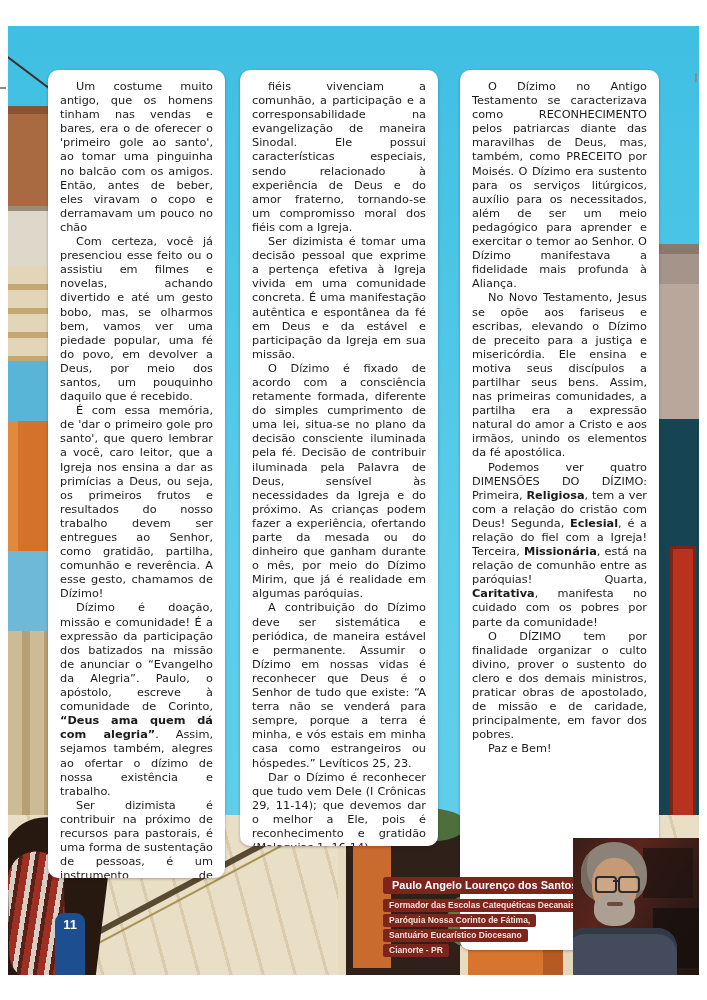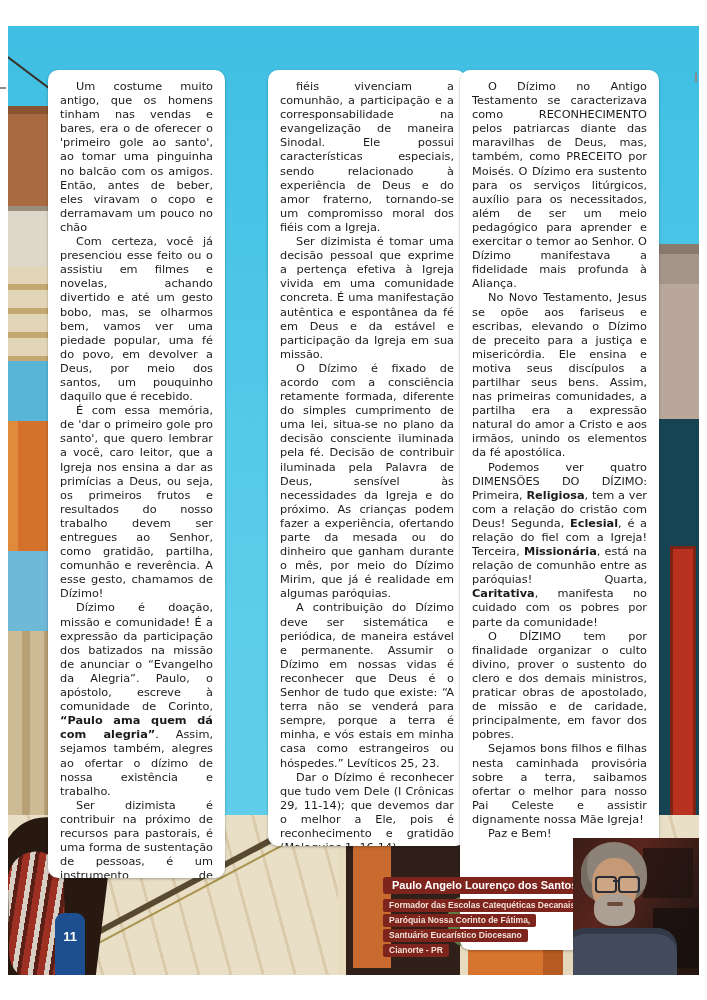--- a/index.html
+++ b/index.html
@@ -57,26 +57,26 @@
   .tickL{position:absolute;left:0;top:87px;width:6px;height:2px;background:#8a8a8a;}
   .tickR{position:absolute;left:695px;top:73px;width:2px;height:9px;background:#8a8a8a;}
   
   .col{position:absolute;top:70px;background:var(--column_bg);border-radius:10px;
        padding:10px 12px;box-sizing:border-box;font-size:11.3px;line-height:14.1px;
        text-align:justify;color:var(--body_text);overflow:hidden;
        box-shadow:0 1px 3px rgba(0,0,0,.28);}
   .col p{margin:0;text-indent:16px;}
   .bi{font-weight:bold;}
   #col1{left:48px;width:177px;height:808px;}
-  #col2{left:268px;width:198px;height:776px;}
+  #col2{left:240px;width:198px;height:776px;}
   #col3{left:460px;width:199px;height:880px;}
   
   #page-tab{position:absolute;left:55px;top:913px;width:30px;height:62px;
       background:var(--tab_blue);border-radius:9px 9px 0 0;color:#fff;font-weight:bold;
-      font-size:13px;text-align:center;padding-top:16px;box-sizing:border-box;
+      font-size:13px;text-align:center;padding-top:4px;box-sizing:border-box;
       font-family:"Liberation Sans",sans-serif;}
   
   #author-name{position:absolute;left:383px;top:877px;background:var(--label_maroon);
       color:#fff;font-family:"Liberation Sans",sans-serif;font-weight:bold;font-size:11px;
       padding:2px 9px 3px;border-radius:3px;white-space:nowrap;}
   #author-lines{position:absolute;left:383px;top:899px;}
   #author-lines .aline{display:table;background:var(--label_maroon);color:#f3e0d6;
       font-family:"Liberation Sans",sans-serif;font-weight:bold;font-size:8.5px;
       padding:1px 6px 2px;margin-bottom:2px;border-radius:2px;white-space:nowrap;}
   
@@ -129,37 +129,36 @@
   </div>
 </div>
 
 <div class="tickL"></div>
 <div class="tickR"></div>
 
 <div id="col1" class="col">
     <p><span>Um costume muito antigo, que os homens tinham nas vendas e bares, era o de oferecer o 'primeiro gole ao santo', ao tomar uma pinguinha no balcão com os amigos. Então, antes de beber, eles viravam o copo e derramavam um pouco no chão</span></p>
     <p><span>Com certeza, você já presenciou esse feito ou o assistiu em filmes e novelas, achando divertido e até um gesto bobo, mas, se olharmos bem, vamos ver uma piedade popular, uma fé do povo, em devolver a Deus, por meio dos santos, um pouquinho daquilo que é recebido.</span></p>
     <p><span>É com essa memória, de 'dar o primeiro gole pro santo', que quero lembrar a você, caro leitor, que a Igreja nos ensina a dar as primícias a Deus, ou seja, os primeiros frutos e resultados do nosso trabalho devem ser entregues ao Senhor, como gratidão, partilha, comunhão e reverência. A esse gesto, chamamos de Dízimo!</span></p>
-    <p><span>Dízimo é doação, missão e comunidade! É a expressão da participação dos batizados na missão de anunciar o “Evangelho da Alegria”. Paulo, o apóstolo, escreve à comunidade de Corinto, </span><span class="bi">“Paulo ama quem dá com alegria”</span><span>. Assim, sejamos também, alegres ao ofertar o dízimo de nossa existência e trabalho.</span></p>
+    <p><span>Dízimo é doação, missão e comunidade! É a expressão da participação dos batizados na missão de anunciar o “Evangelho da Alegria”. Paulo, o apóstolo, escreve à comunidade de Corinto, </span><span class="bi">“Deus ama quem dá com alegria”</span><span>. Assim, sejamos também, alegres ao ofertar o dízimo de nossa existência e trabalho.</span></p>
     <p><span>Ser dizimista é contribuir na próximo de recursos para pastorais, é uma forma de sustentação de pessoas, é um instrumento de manutenção das estruturas eclesiais, mas devemos fugir do REDUCIONISMO em relação ao verdadeiro sentido do Dízimo!</span></p>
     <p><span>Dízimo é uma contribuição motivada pela fé, em que os</span></p>
   </div>
 <div id="col2" class="col">
     <p><span>fiéis vivenciam a comunhão, a participação e a corresponsabilidade na evangelização de maneira Sinodal. Ele possui características especiais, sendo relacionado à experiência de Deus e do amor fraterno, tornando-se um compromisso moral dos fiéis com a Igreja.</span></p>
     <p><span>Ser dizimista é tomar uma decisão pessoal que exprime a pertença efetiva à Igreja vivida em uma comunidade concreta. É uma manifestação autêntica e espontânea da fé em Deus e da estável e participação da Igreja em sua missão.</span></p>
     <p><span>O Dízimo é fixado de acordo com a consciência retamente formada, diferente do simples cumprimento de uma lei, situa-se no plano da decisão consciente iluminada pela fé. Decisão de contribuir iluminada pela Palavra de Deus, sensível às necessidades da Igreja e do próximo. As crianças podem fazer a experiência, ofertando parte da mesada ou do dinheiro que ganham durante o mês, por meio do Dízimo Mirim, que já é realidade em algumas paróquias.</span></p>
     <p><span>A contribuição do Dízimo deve ser sistemática e periódica, de maneira estável e permanente. Assumir o Dízimo em nossas vidas é reconhecer que Deus é o Senhor de tudo que existe: “A terra não se venderá para sempre, porque a terra é minha, e vós estais em minha casa como estrangeiros ou hóspedes.” Levíticos 25, 23.</span></p>
     <p><span>Dar o Dízimo é reconhecer que tudo vem Dele (I Crônicas 29, 11-14); que devemos dar o melhor a Ele, pois é reconhecimento e gratidão (Malaquias 1, 16-14).</span></p>
   </div>
 <div id="col3" class="col">
     <p><span>O Dízimo no Antigo Testamento se caracterizava como RECONHECIMENTO pelos patriarcas diante das maravilhas de Deus, mas, também, como PRECEITO por Moisés. O Dízimo era sustento para os serviços litúrgicos, auxílio para os necessitados, além de ser um meio pedagógico para aprender e exercitar o temor ao Senhor. O Dízimo manifestava a fidelidade mais profunda à Aliança.</span></p>
     <p><span>No Novo Testamento, Jesus se opõe aos fariseus e escribas, elevando o Dízimo de preceito para a justiça e misericórdia. Ele ensina e motiva seus discípulos a partilhar seus bens. Assim, nas primeiras comunidades, a partilha era a expressão natural do amor a Cristo e aos irmãos, unindo os elementos da fé apostólica.</span></p>
     <p><span>Podemos ver quatro DIMENSÕES DO DÍZIMO: Primeira, </span><span class="bi">Religiosa</span><span>, tem a ver com a relação do cristão com Deus! Segunda, </span><span class="bi">Eclesial</span><span>, é a relação do fiel com a Igreja! Terceira, </span><span class="bi">Missionária</span><span>, está na relação de comunhão entre as paróquias! Quarta, </span><span class="bi">Caritativa</span><span>, manifesta no cuidado com os pobres por parte da comunidade!</span></p>
     <p><span>O DÍZIMO tem por finalidade organizar o culto divino, prover o sustento do clero e dos demais ministros, praticar obras de apostolado, de missão e de caridade, principalmente, em favor dos pobres.</span></p>
-    <p><span>Sejamos bons filhos e filhas nesta caminhada provisória sobre a terra, saibamos ofertar o melhor para nosso Pai Celeste e assistir dignamente nossa Mãe Igreja!</span></p>
     <p><span>Paz e Bem!</span></p>
   </div>
 
 <div id="author-name">Paulo Angelo Lourenço dos Santos</div>
 <div id="author-lines">
     <div class="aline">Formador das Escolas Catequéticas Decanais</div>
     <div class="aline">Paróquia Nossa Corinto de Fátima,</div>
     <div class="aline">Santuário Eucarístico Diocesano</div>
     <div class="aline">Cianorte - PR</div>
   </div>

